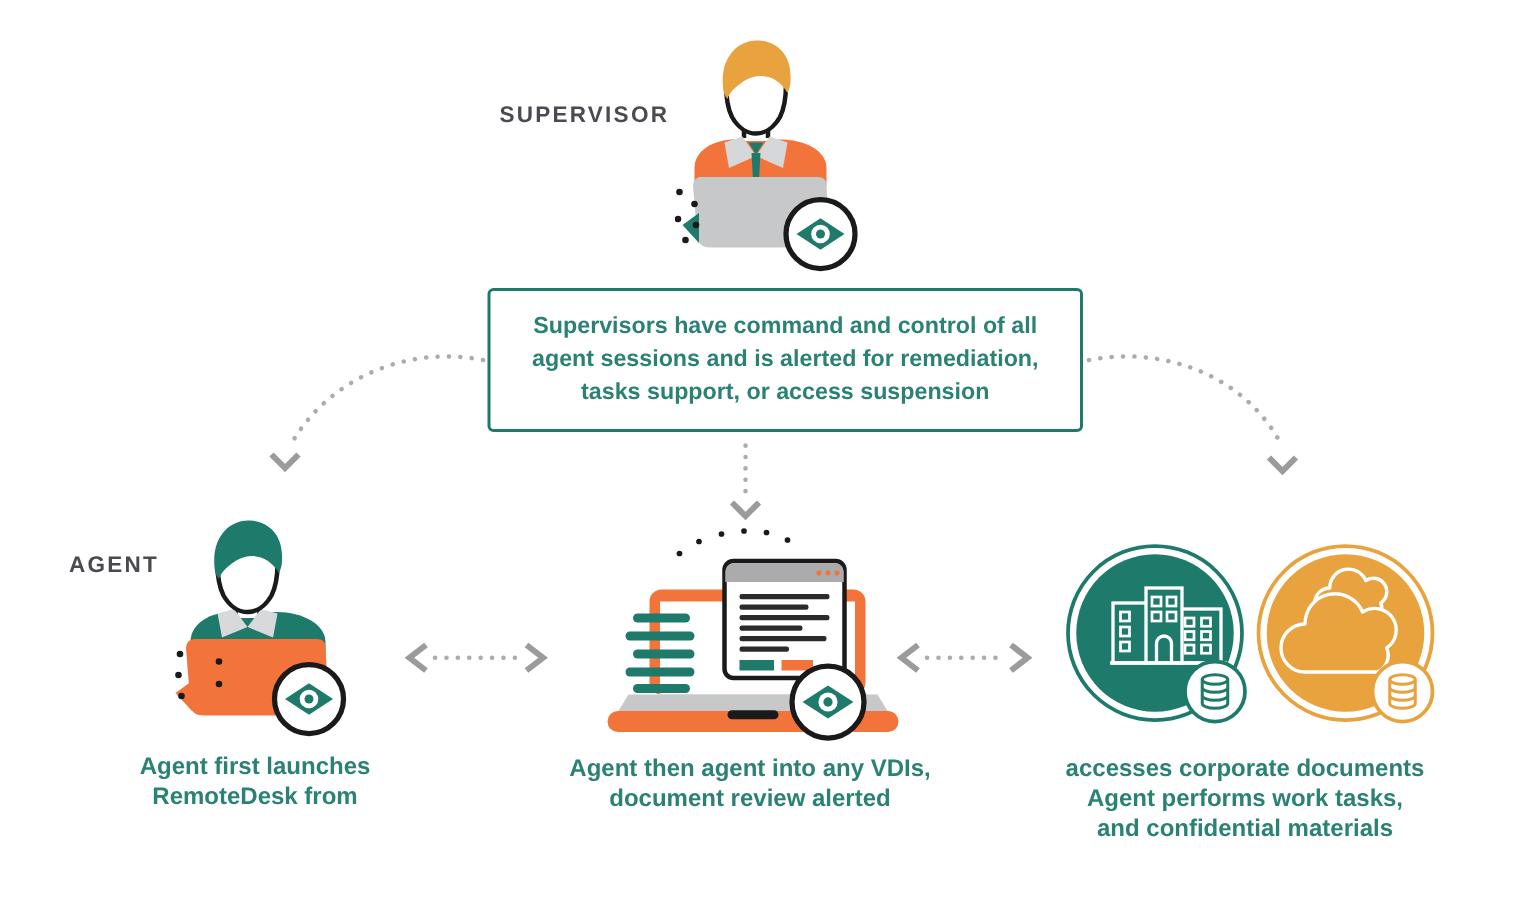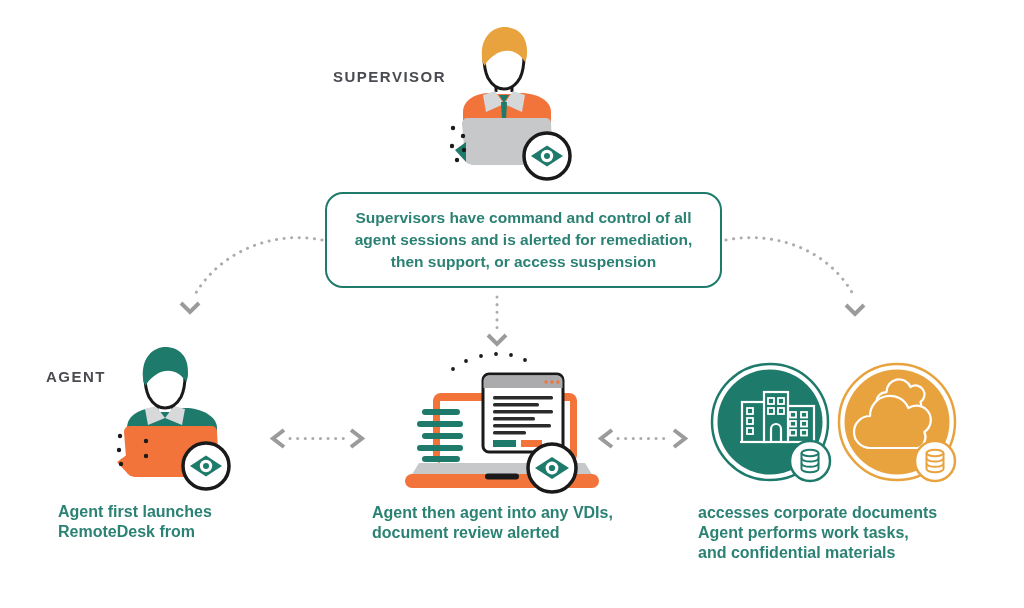--- a/index.html
+++ b/index.html
@@ -1,23 +1,23 @@
 <!DOCTYPE html>
 <html><head>
 <meta charset="utf-8">
 <style>
   html,body{margin:0;padding:0;background:#fff;}
   .stage{position:relative;width:1024px;height:608px;background:#ffffff;overflow:hidden;
          font-family:"Liberation Sans",sans-serif;}
   .abs{position:absolute;}
   .figure-label{font-size:15px;font-weight:bold;letter-spacing:1.5px;color:#4A4B51;}
-  .note-box{box-sizing:border-box;border:2px solid #1E7A6B;border-radius:18px;
+  .note-box{box-sizing:border-box;border:2px solid #1E7A6B;border-radius:4px;
             background:#fff;display:flex;flex-direction:column;justify-content:center;
             text-align:center;color:#2B8274;font-size:15.5px;font-weight:600;line-height:22px;}
-  .caption{text-align:left;color:#2B8274;font-size:16px;font-weight:bold;line-height:20px;}
+  .caption{text-align:center;color:#2B8274;font-size:16px;font-weight:bold;line-height:20px;}
   .caption span,.note-box span{display:block;}
   svg{display:block;}
 </style>
 </head>
 <body>
 
 <div class="stage">
 
   <svg class="abs" style="left:0;top:0;" width="1024" height="608" viewBox="0 0 1024 608">
     <g stroke="#ACACAC" stroke-width="3" fill="none" stroke-linecap="round" stroke-dasharray="0.1 7.5">
@@ -76,21 +76,21 @@
       <circle cx="97" cy="132" r="23" fill="#ffffff" stroke="#1a1a1a" stroke-width="3.5"></circle>
       <polygon points="81,132 97,121.5 113,132 97,142.5" fill="#1E7A6B"></polygon>
       <circle cx="97" cy="132" r="6.2" fill="#ffffff"></circle>
       <circle cx="97" cy="132" r="3" fill="#1E7A6B"></circle>
     </g>
   </svg>
 
   <div class="abs note-box" style="left:325px;top:192px;width:397px;height:96px;">
     <span>Supervisors have command and control of all</span>
     <span>agent sessions and is alerted for remediation,</span>
-    <span>then support, or access suspension</span>
+    <span>tasks support, or access suspension</span>
   </div>
 
   <div class="abs figure-label" style="left:46px;top:368px;">AGENT</div>
 
   <svg class="abs" style="left:100px;top:344px;" width="150" height="150" viewBox="0 0 150 150">
 
     <path fill="#1E7A6B" d="M27,94 L27,84 C27,71 41,64 55,64 L85,64 C101,64 117,72 117,84 L117,94 Z"></path>
 
     <rect x="57" y="50" width="16" height="18" fill="#ffffff"></rect>
     <path d="M57,54 L57,66 M73,54 L73,66" stroke="#1a1a1a" stroke-width="3" fill="none"></path>

